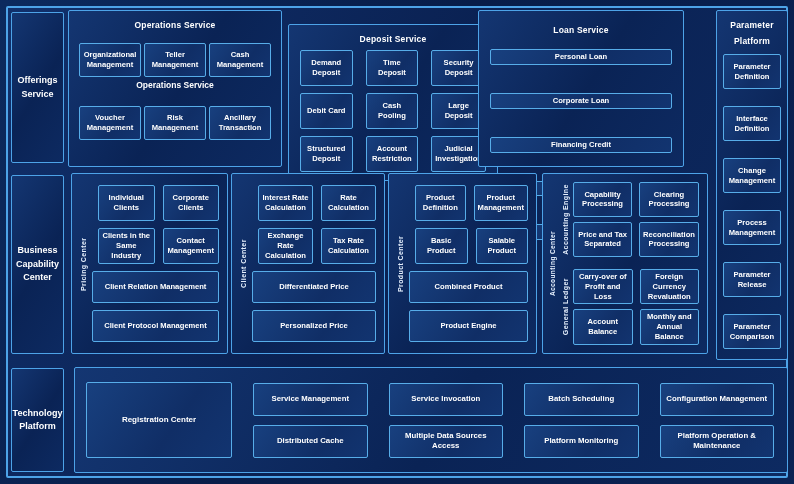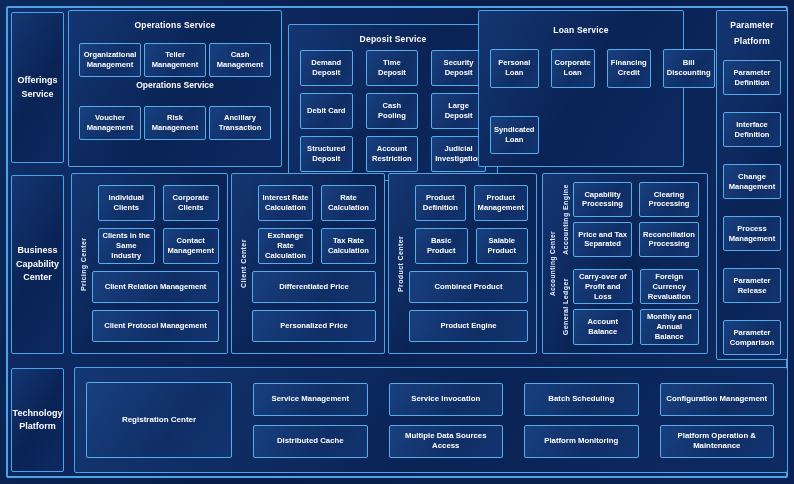--- a/index.html
+++ b/index.html
@@ -42,24 +42,24 @@
   }
   
   .p-operations{left:68px;top:10px;width:214px;height:157px;display:flex;flex-direction:column;}
   .p-operations .row{padding:0 10px;}
   .p-operations .box{width:62px;height:34px;}
   .midlabel{text-align:center;font-weight:bold;font-size:8.5px;padding:3px 0 2px;}
   .p-deposit{left:288px;top:24px;width:210px;height:157px;display:flex;flex-direction:column;}
   .grid3{display:grid;grid-template-columns:1fr 1fr 1fr;gap:7px 13px;padding:6px 11px 8px;flex:1;}
   .grid3 .box{height:auto;min-height:30px;}
   .p-loan{left:478px;top:10px;width:206px;height:157px;display:flex;flex-direction:column;}
-  .grid3-loose{display:grid;grid-template-columns:1fr 1fr 1fr 1fr;gap:28px 12px;padding:14px 11px 12px;flex:1;}
+  .grid3-loose{display:grid;grid-template-columns:1fr;gap:28px 12px;padding:14px 11px 12px;flex:1;}
   .p-parameter{left:716px;top:10px;width:72px;height:350px;display:flex;flex-direction:column;align-items:center;}
   .p-parameter .ptitle{line-height:1.9;padding-top:6px;}
-  .p-parameter .pstack{display:flex;flex-direction:column;gap:17px;margin-top:11px;}
+  .p-parameter .pstack{display:flex;flex-direction:column;gap:17px;margin-top:5px;}
   .p-parameter .box{width:58px;height:35px;}
   
   .midpanel{display:flex;padding:11px 8px 10px 4px;}
   .midpanel .content{flex:1;display:flex;flex-direction:column;gap:7px;}
   .midpanel .row{gap:8px;padding:0 0 0 7px;}
   .midpanel .row .box{flex:1;height:36px;}
   .midpanel .wide{height:32px;margin-left:1px;}
   .p-pricing{left:71px;top:173px;width:157px;height:181px;}
   .p-client{left:231px;top:173px;width:154px;height:181px;}
   .p-product{left:388px;top:173px;width:149px;height:181px;}

